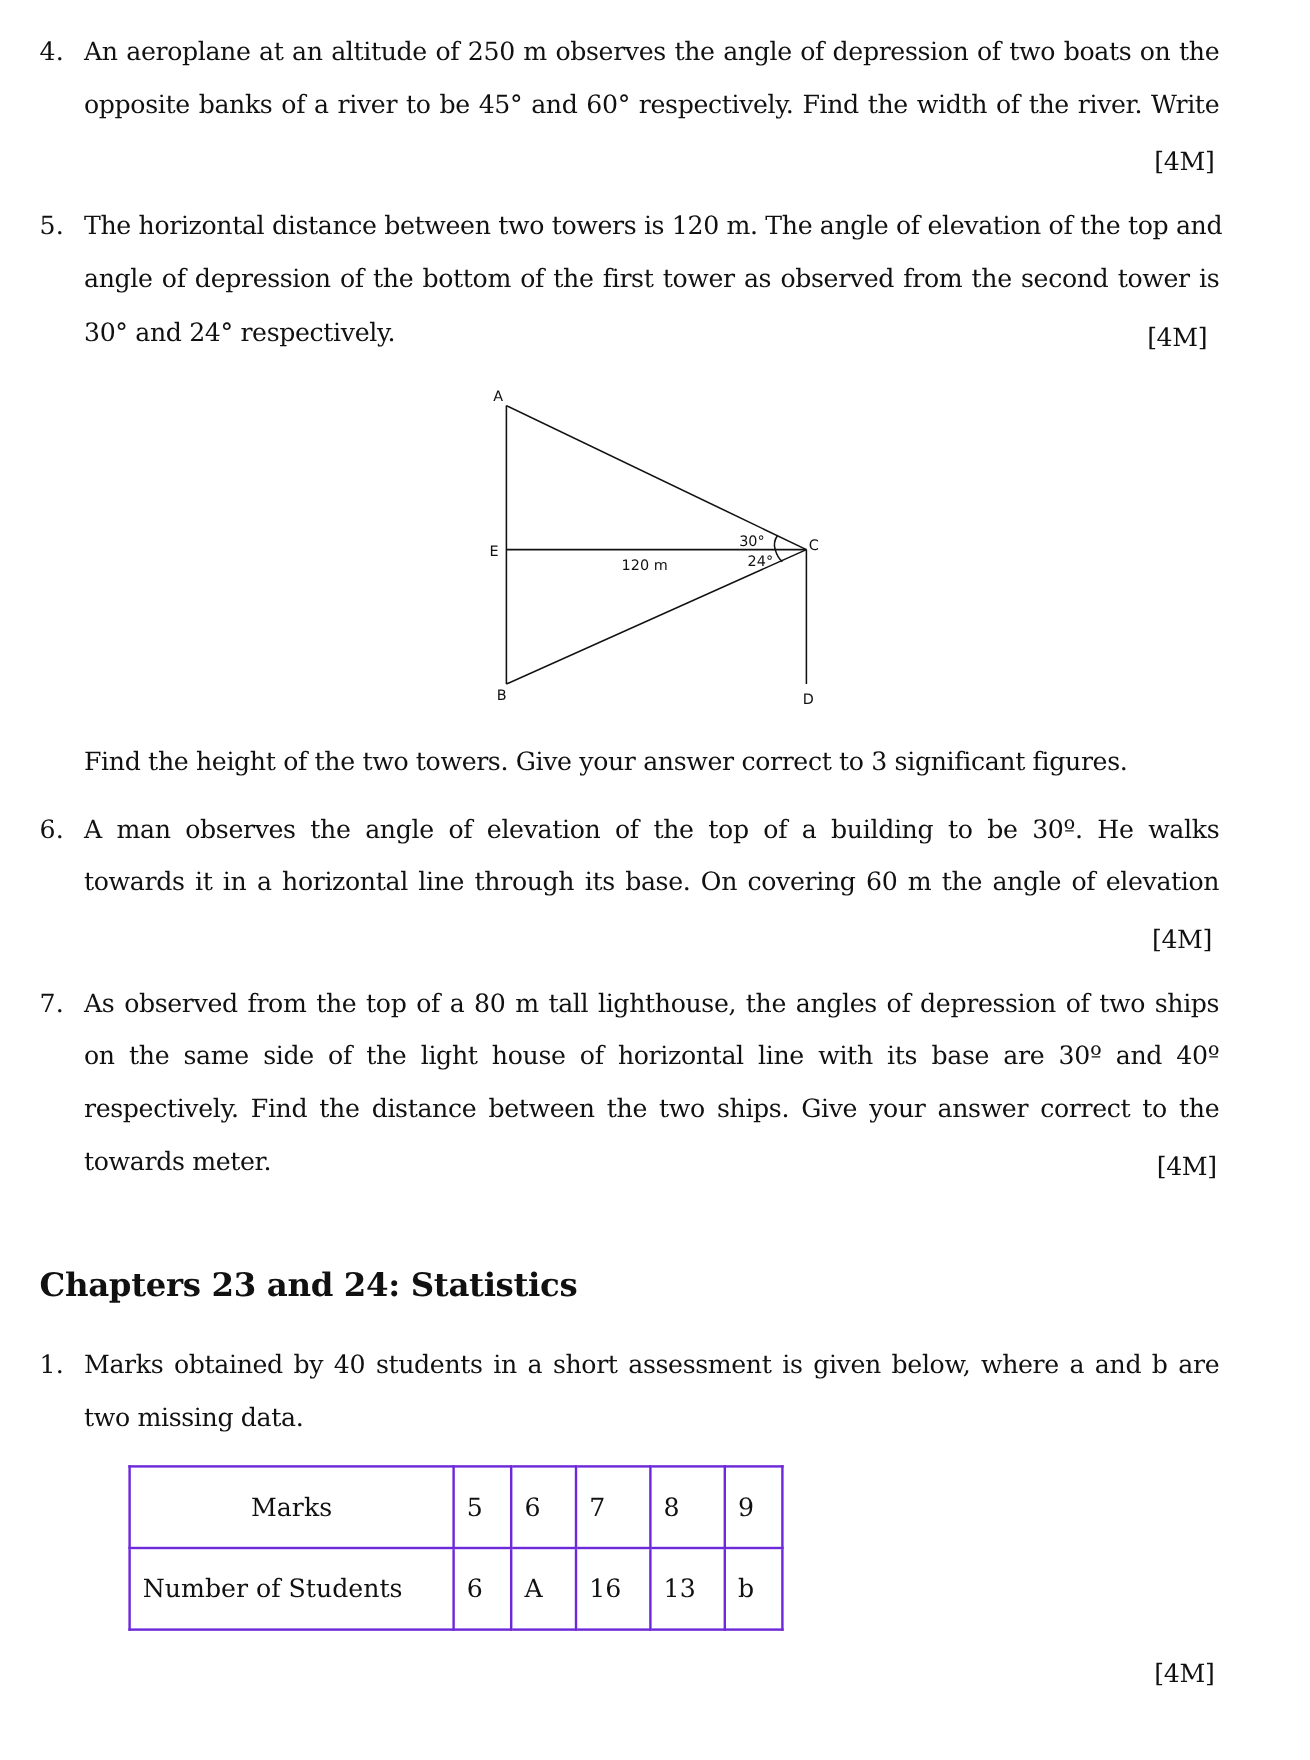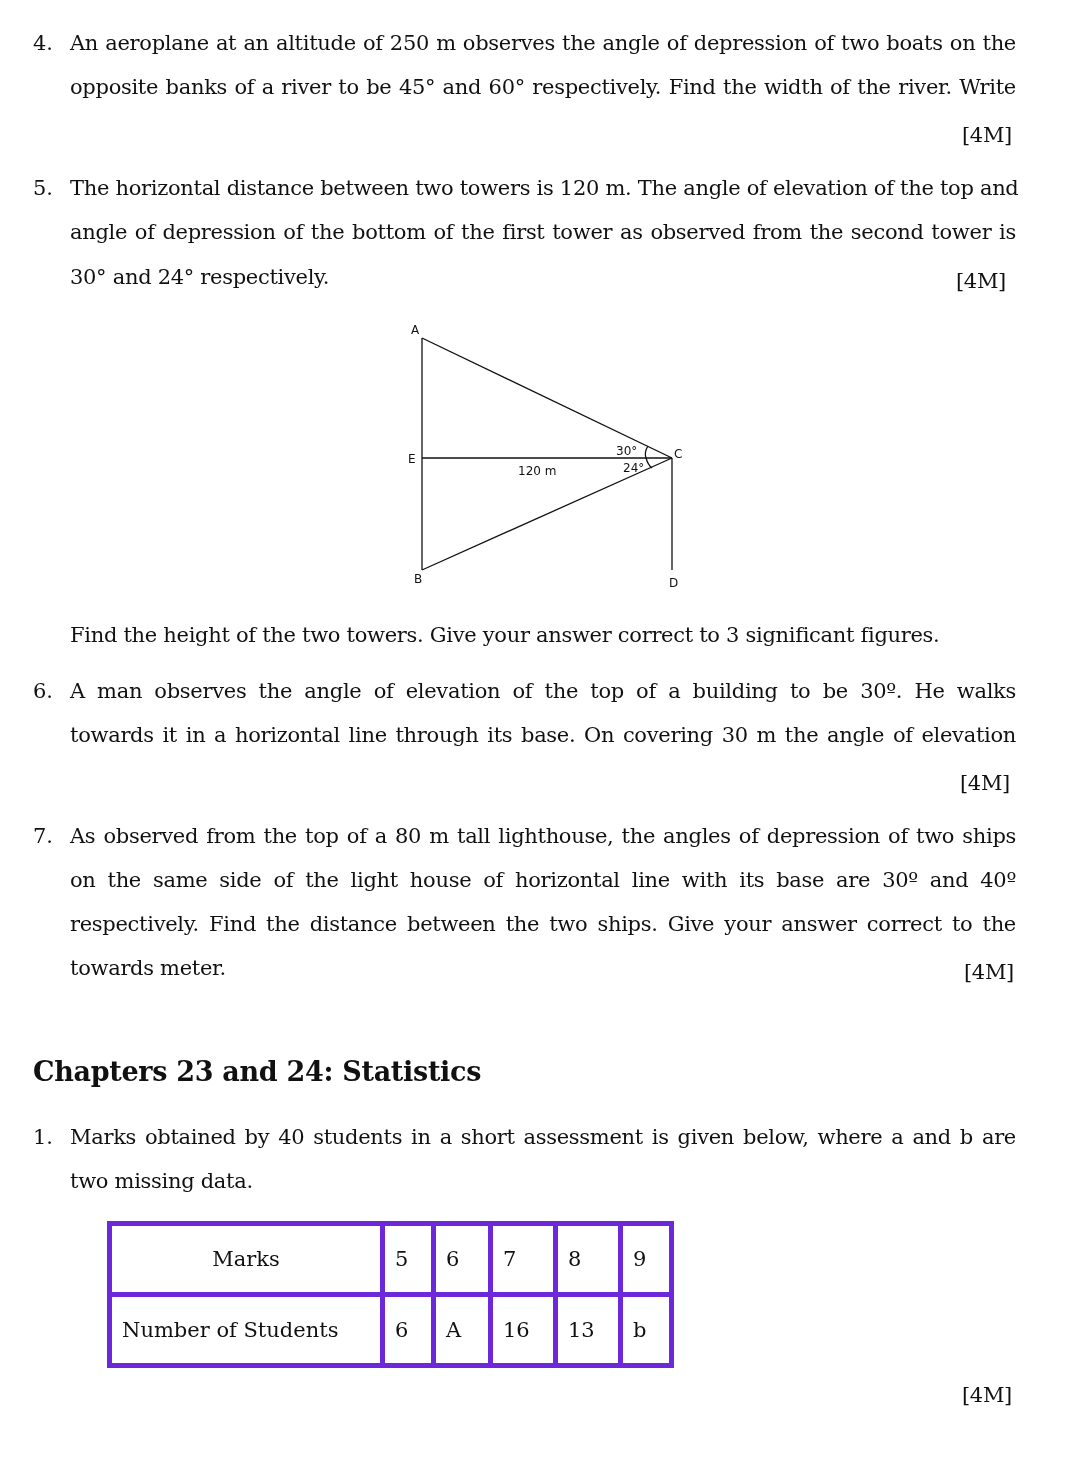--- a/index.html
+++ b/index.html
@@ -18,21 +18,21 @@
   .heading {
     position: absolute; left: 33px; top: 1058px;
     font-size: 27px; font-weight: bold; line-height: 28px; letter-spacing: -0.3px;
   }
   svg text { font-family: "DejaVu Sans", sans-serif; }
   table.stats {
     position: absolute; left: 107px; top: 1221px;
     border-collapse: collapse; font-size: 21px;
   }
   table.stats td {
-    border: 5px solid #6d28d9; height: 66px; padding: 0 10px; text-align: left;
+    border: 2px solid #6d28d9; height: 66px; padding: 0 10px; text-align: left;
   }
   table.stats td.hdr { width: 248px; text-align: center; }
   table.stats td.hdr.left { text-align: left; margin-top: 40px; }
 </style>
 </head>
 <body>
 
 <div>
   <div class="num" style="top:29px">4.</div>
   <div class="line justify" style="top:29px">An aeroplane at an altitude of 250 m observes the angle of depression of two boats on the</div>
@@ -72,21 +72,21 @@
       <text x="233" y="162">24°</text>
     </g>
   </svg>
 
   <div class="line" style="top:621px">Find the height of the two towers. Give your answer correct to 3 significant figures.</div>
 </div>
 
 <div>
   <div class="num" style="top:677px">6.</div>
   <div class="line justify" style="top:677px">A man observes the angle of elevation of the top of a building to be 30º. He walks</div>
-  <div class="line justify" style="top:721px">towards it in a horizontal line through its base. On covering 30 m the angle of elevation</div>
+  <div class="line justify" style="top:721px">towards it in a horizontal line through its base. On covering 60 m the angle of elevation</div>
   <div class="line" style="top:765px">
     <span class="marks" style="right:6px">[4M]</span>
   </div>
 </div>
 
 <div>
   <div class="num" style="top:822px">7.</div>
   <div class="line justify" style="top:822px">As observed from the top of a 80 m tall lighthouse, the angles of depression of two ships</div>
   <div class="line justify" style="top:866px">on the same side of the light house of horizontal line with its base are 30º and 40º</div>
   <div class="line justify" style="top:910px">respectively. Find the distance between the two ships. Give your answer correct to the</div>

